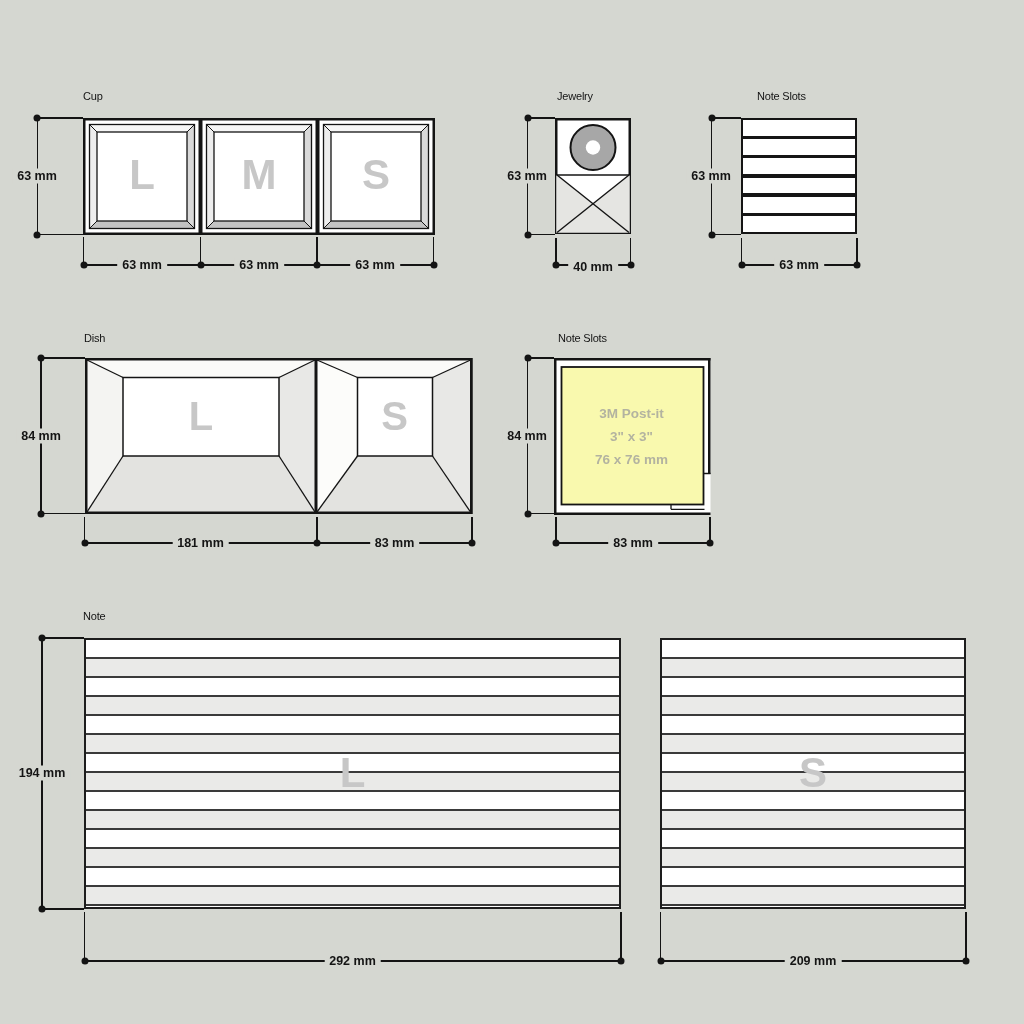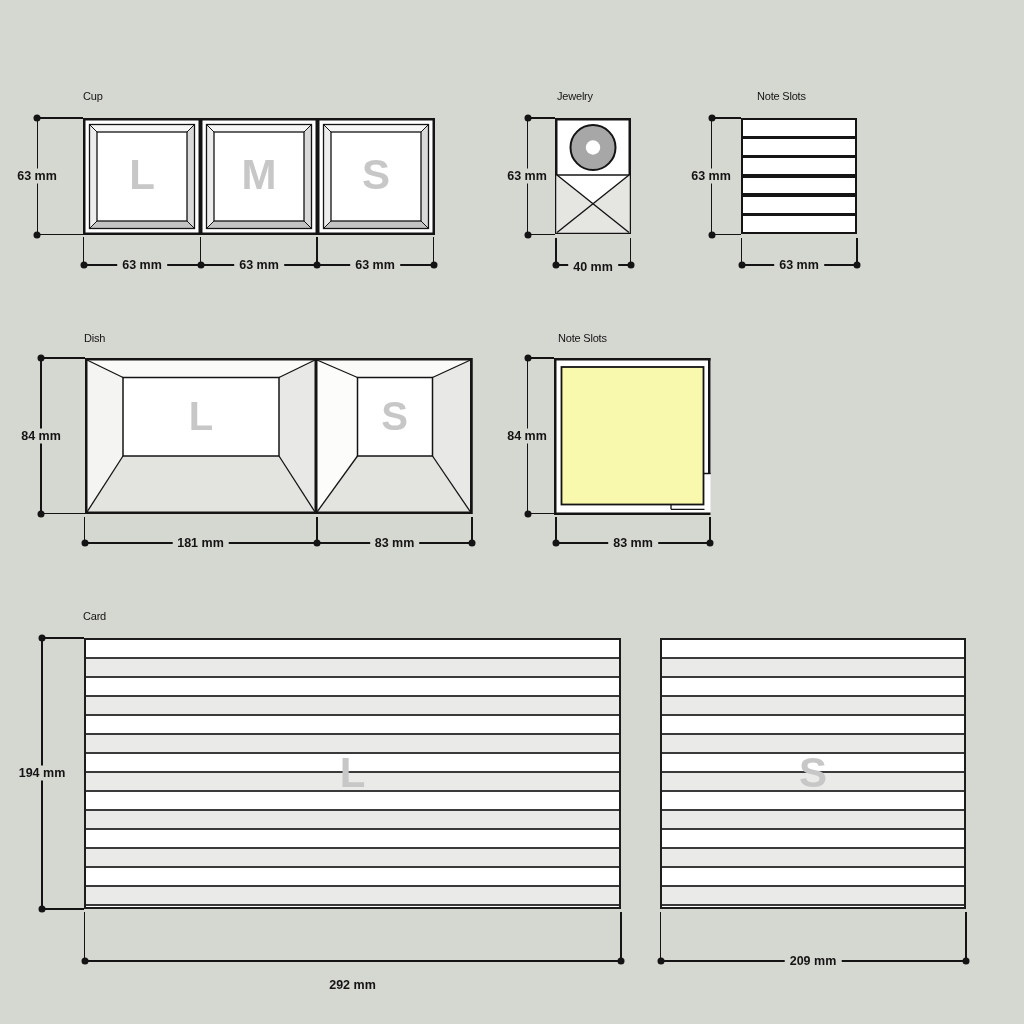--- a/index.html
+++ b/index.html
@@ -238,20 +238,25 @@
       <rect x="0" y="0" width="156.5" height="157" fill="#ffffff"></rect>
       <rect x="7.5" y="9" width="142" height="137.5" fill="#f9f9ae" stroke="#141414" stroke-width="1.8"></rect>
       <line x1="0" y1="1.25" x2="156.5" y2="1.25" stroke="#141414" stroke-width="2.5"></line>
       <line x1="1.25" y1="0" x2="1.25" y2="157" stroke="#141414" stroke-width="2.5"></line>
       <line x1="0" y1="155.75" x2="156.5" y2="155.75" stroke="#141414" stroke-width="2.5"></line>
       <line x1="155.25" y1="0" x2="155.25" y2="116" stroke="#141414" stroke-width="2.5"></line>
       <line x1="149.5" y1="115.5" x2="156.5" y2="115.5" stroke="#141414" stroke-width="1.5"></line>
       <line x1="117" y1="146.5" x2="117" y2="151.3" stroke="#141414" stroke-width="1.3"></line>
       <line x1="117" y1="151.3" x2="150.5" y2="151.3" stroke="#141414" stroke-width="1.3"></line>
     </svg>
+    <div class="postit-text" style="left:631.5px;top:437px;">
+      <div>3M Post-it</div>
+      <div>3" x 3"</div>
+      <div>76 x 76 mm</div>
+    </div>
 
     <div class="g">
       <div class="xv" style="left:526.75px;top:358px;height:155.5px;"></div>
       <div class="xh" style="left:527px;top:357.25px;width:27px;"></div>
       <div class="xh" style="left:527px;top:512.75px;width:27px;"></div>
       <div class="dot" style="left:527.5px;top:358px;"></div>
       <div class="dot" style="left:527.5px;top:513.5px;"></div>
       <span class="dlab" style="left:527px;top:436px;">84 mm</span>
     </div>
 
@@ -259,21 +264,21 @@
       <div class="xv" style="left:555.25px;top:517px;height:26px;"></div>
       <div class="xv" style="left:709.25px;top:517px;height:26px;"></div>
       <div class="xh" style="left:556px;top:542.25px;width:154px;"></div>
       <div class="dot" style="left:556px;top:543px;"></div>
       <div class="dot" style="left:710px;top:543px;"></div>
       <span class="dlab" style="left:633px;top:543px;">83 mm</span>
     </div>
   </div>
 
   <div class="g">
-    <span class="title" style="left:83px;top:610px;">Card</span>
+    <span class="title" style="left:83px;top:610px;">Note</span>
 
     <div class="basebox" style="left:84px;top:638px;width:537px;height:271px;"></div>
     <div class="basebox" style="left:660px;top:638px;width:306px;height:271px;"></div>
     <span class="bigletter" style="left:352.5px;top:773.5px;">L</span>
     <span class="bigletter" style="left:813px;top:773.5px;">S</span>
 
     <div class="g">
       <div class="xv" style="left:41.25px;top:638px;height:271px;"></div>
       <div class="xh" style="left:41.5px;top:637.25px;width:42.5px;"></div>
       <div class="xh" style="left:41.5px;top:908.25px;width:42.5px;"></div>
@@ -286,18 +291,18 @@
       <div class="xv" style="left:83.75px;top:912px;height:49px;"></div>
       <div class="xv" style="left:620.25px;top:912px;height:49px;"></div>
       <div class="xv" style="left:659.75px;top:912px;height:49px;"></div>
       <div class="xv" style="left:965.25px;top:912px;height:49px;"></div>
       <div class="xh" style="left:84.5px;top:960.25px;width:536.5px;"></div>
       <div class="xh" style="left:660.5px;top:960.25px;width:305.5px;"></div>
       <div class="dot" style="left:84.5px;top:961px;"></div>
       <div class="dot" style="left:621px;top:961px;"></div>
       <div class="dot" style="left:660.5px;top:961px;"></div>
       <div class="dot" style="left:966px;top:961px;"></div>
-      <span class="dlab" style="left:352.5px;top:961px;margin-top:24px;">292 mm</span>
+      <span class="dlab" style="left:352.5px;top:961px;">292 mm</span>
       <span class="dlab" style="left:813px;top:961px;">209 mm</span>
     </div>
   </div>
 
 </div>
 
 </body></html>

